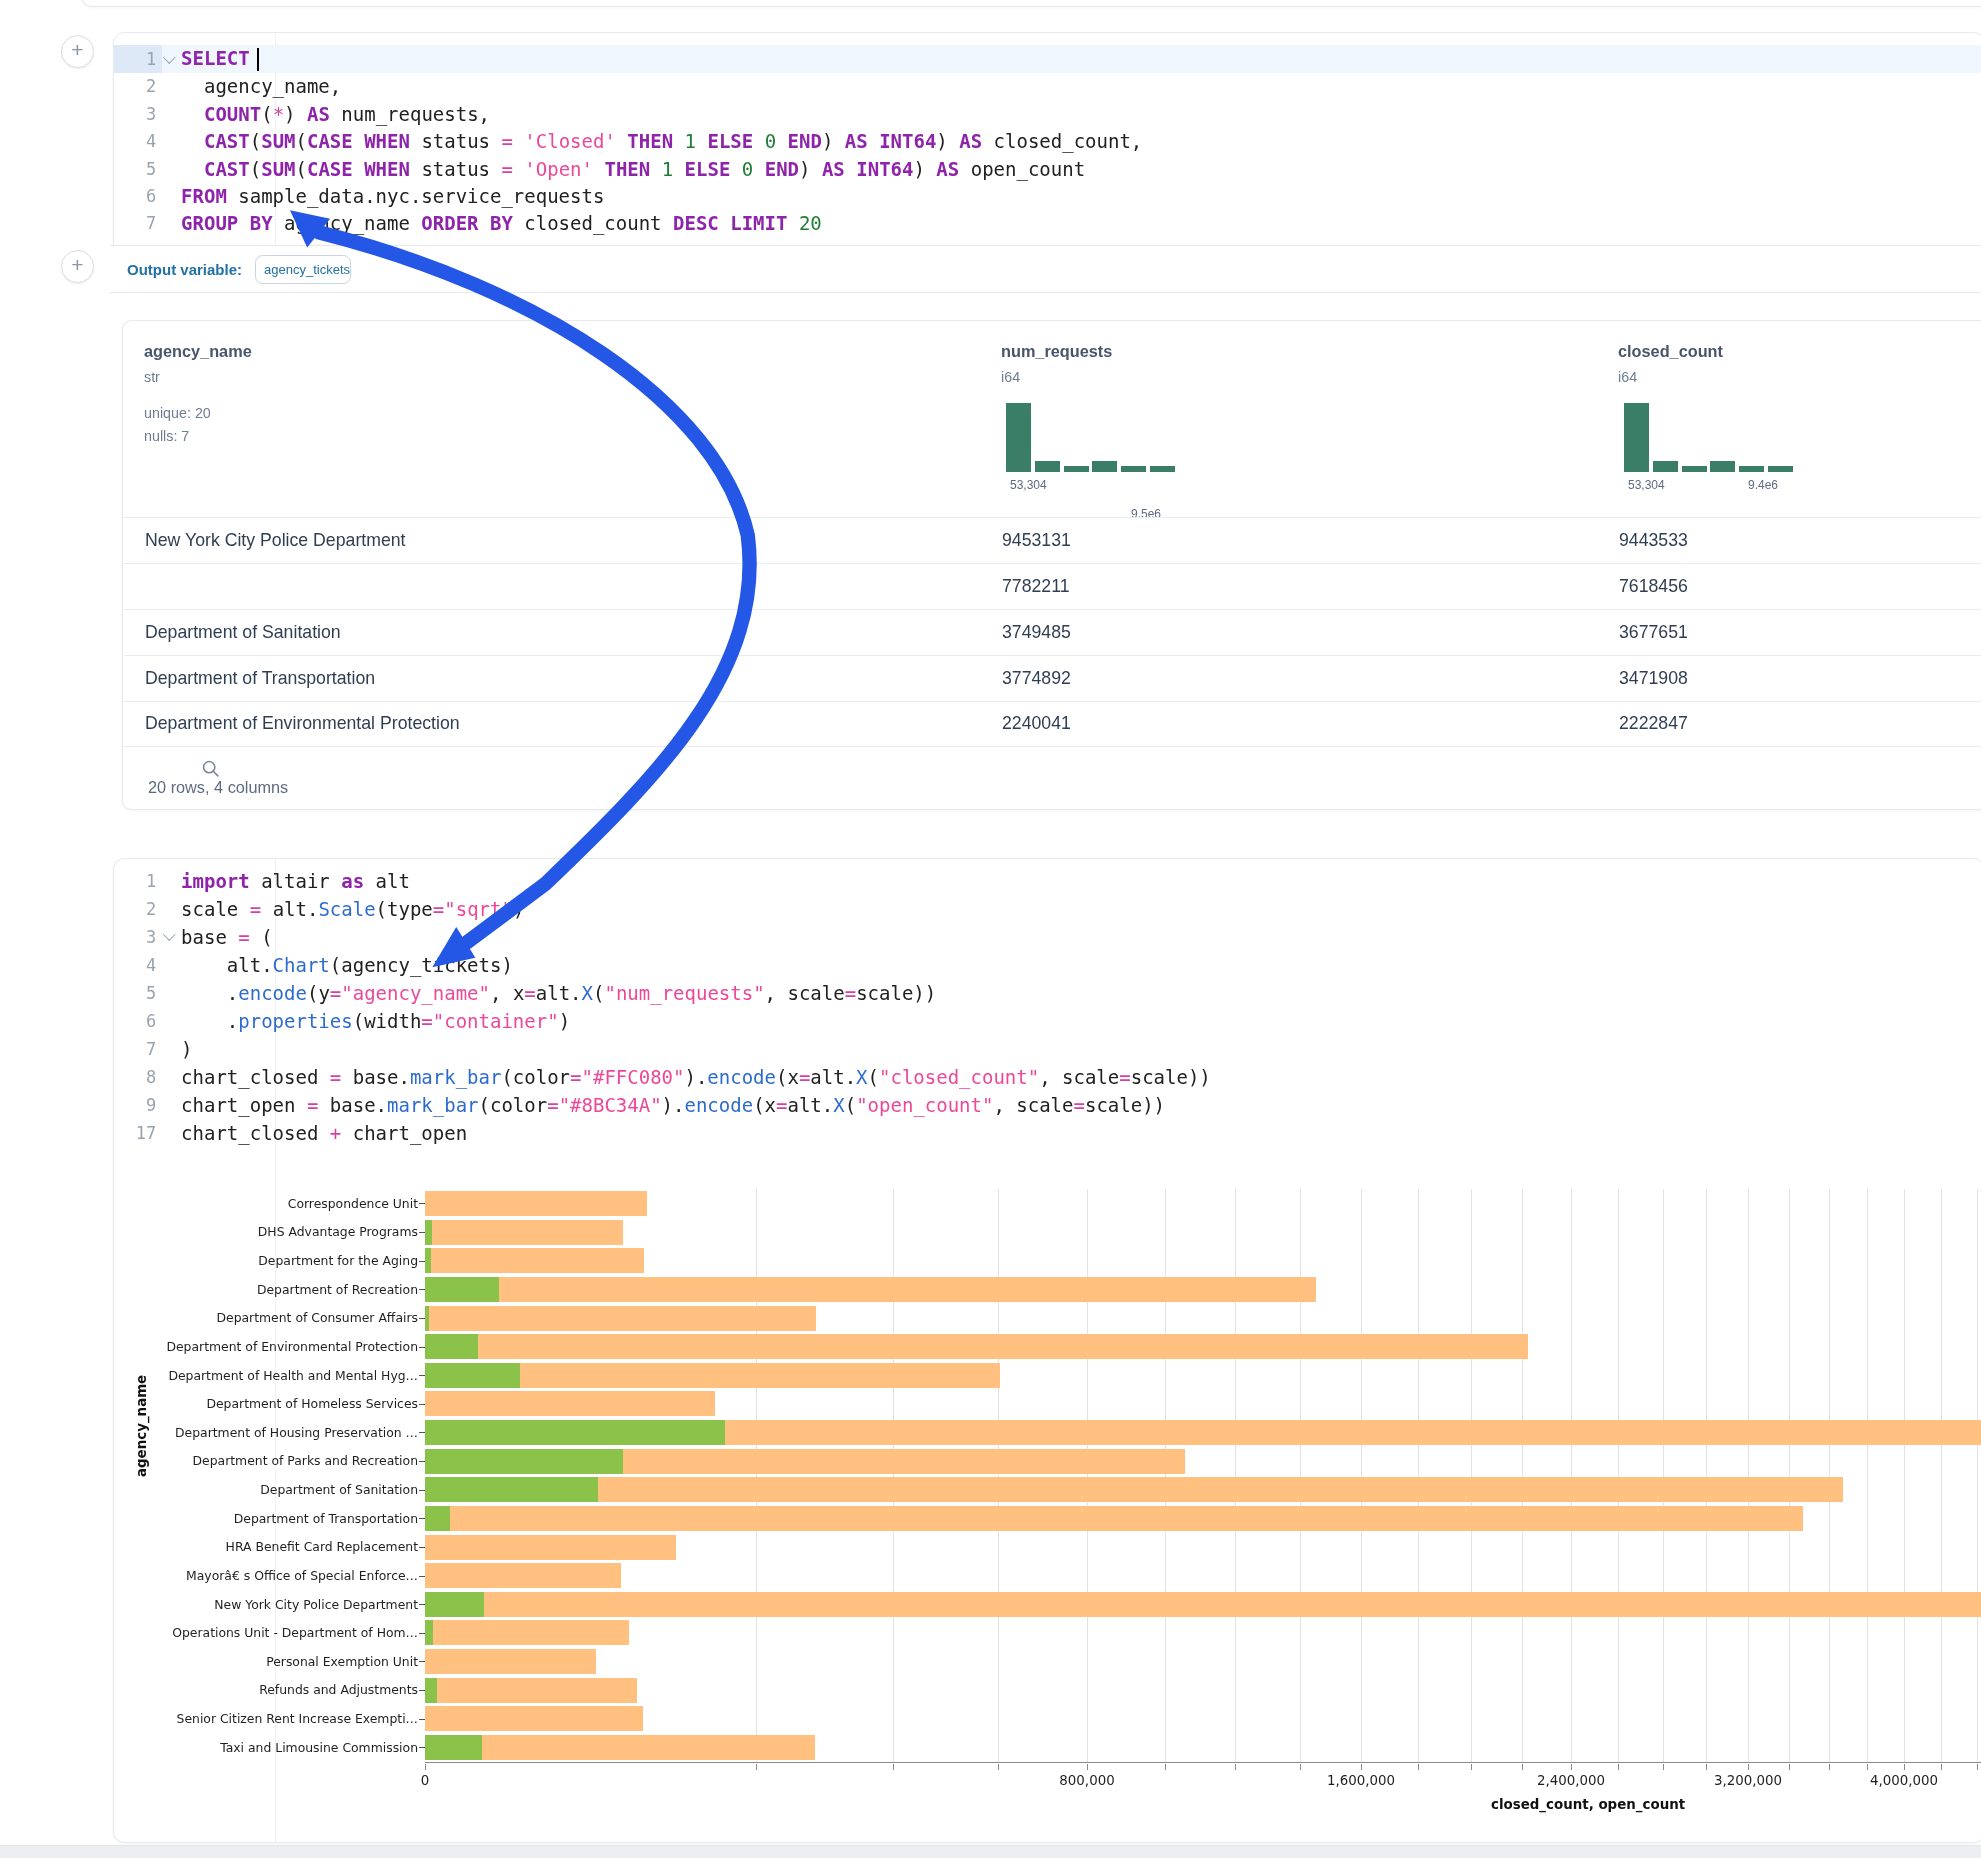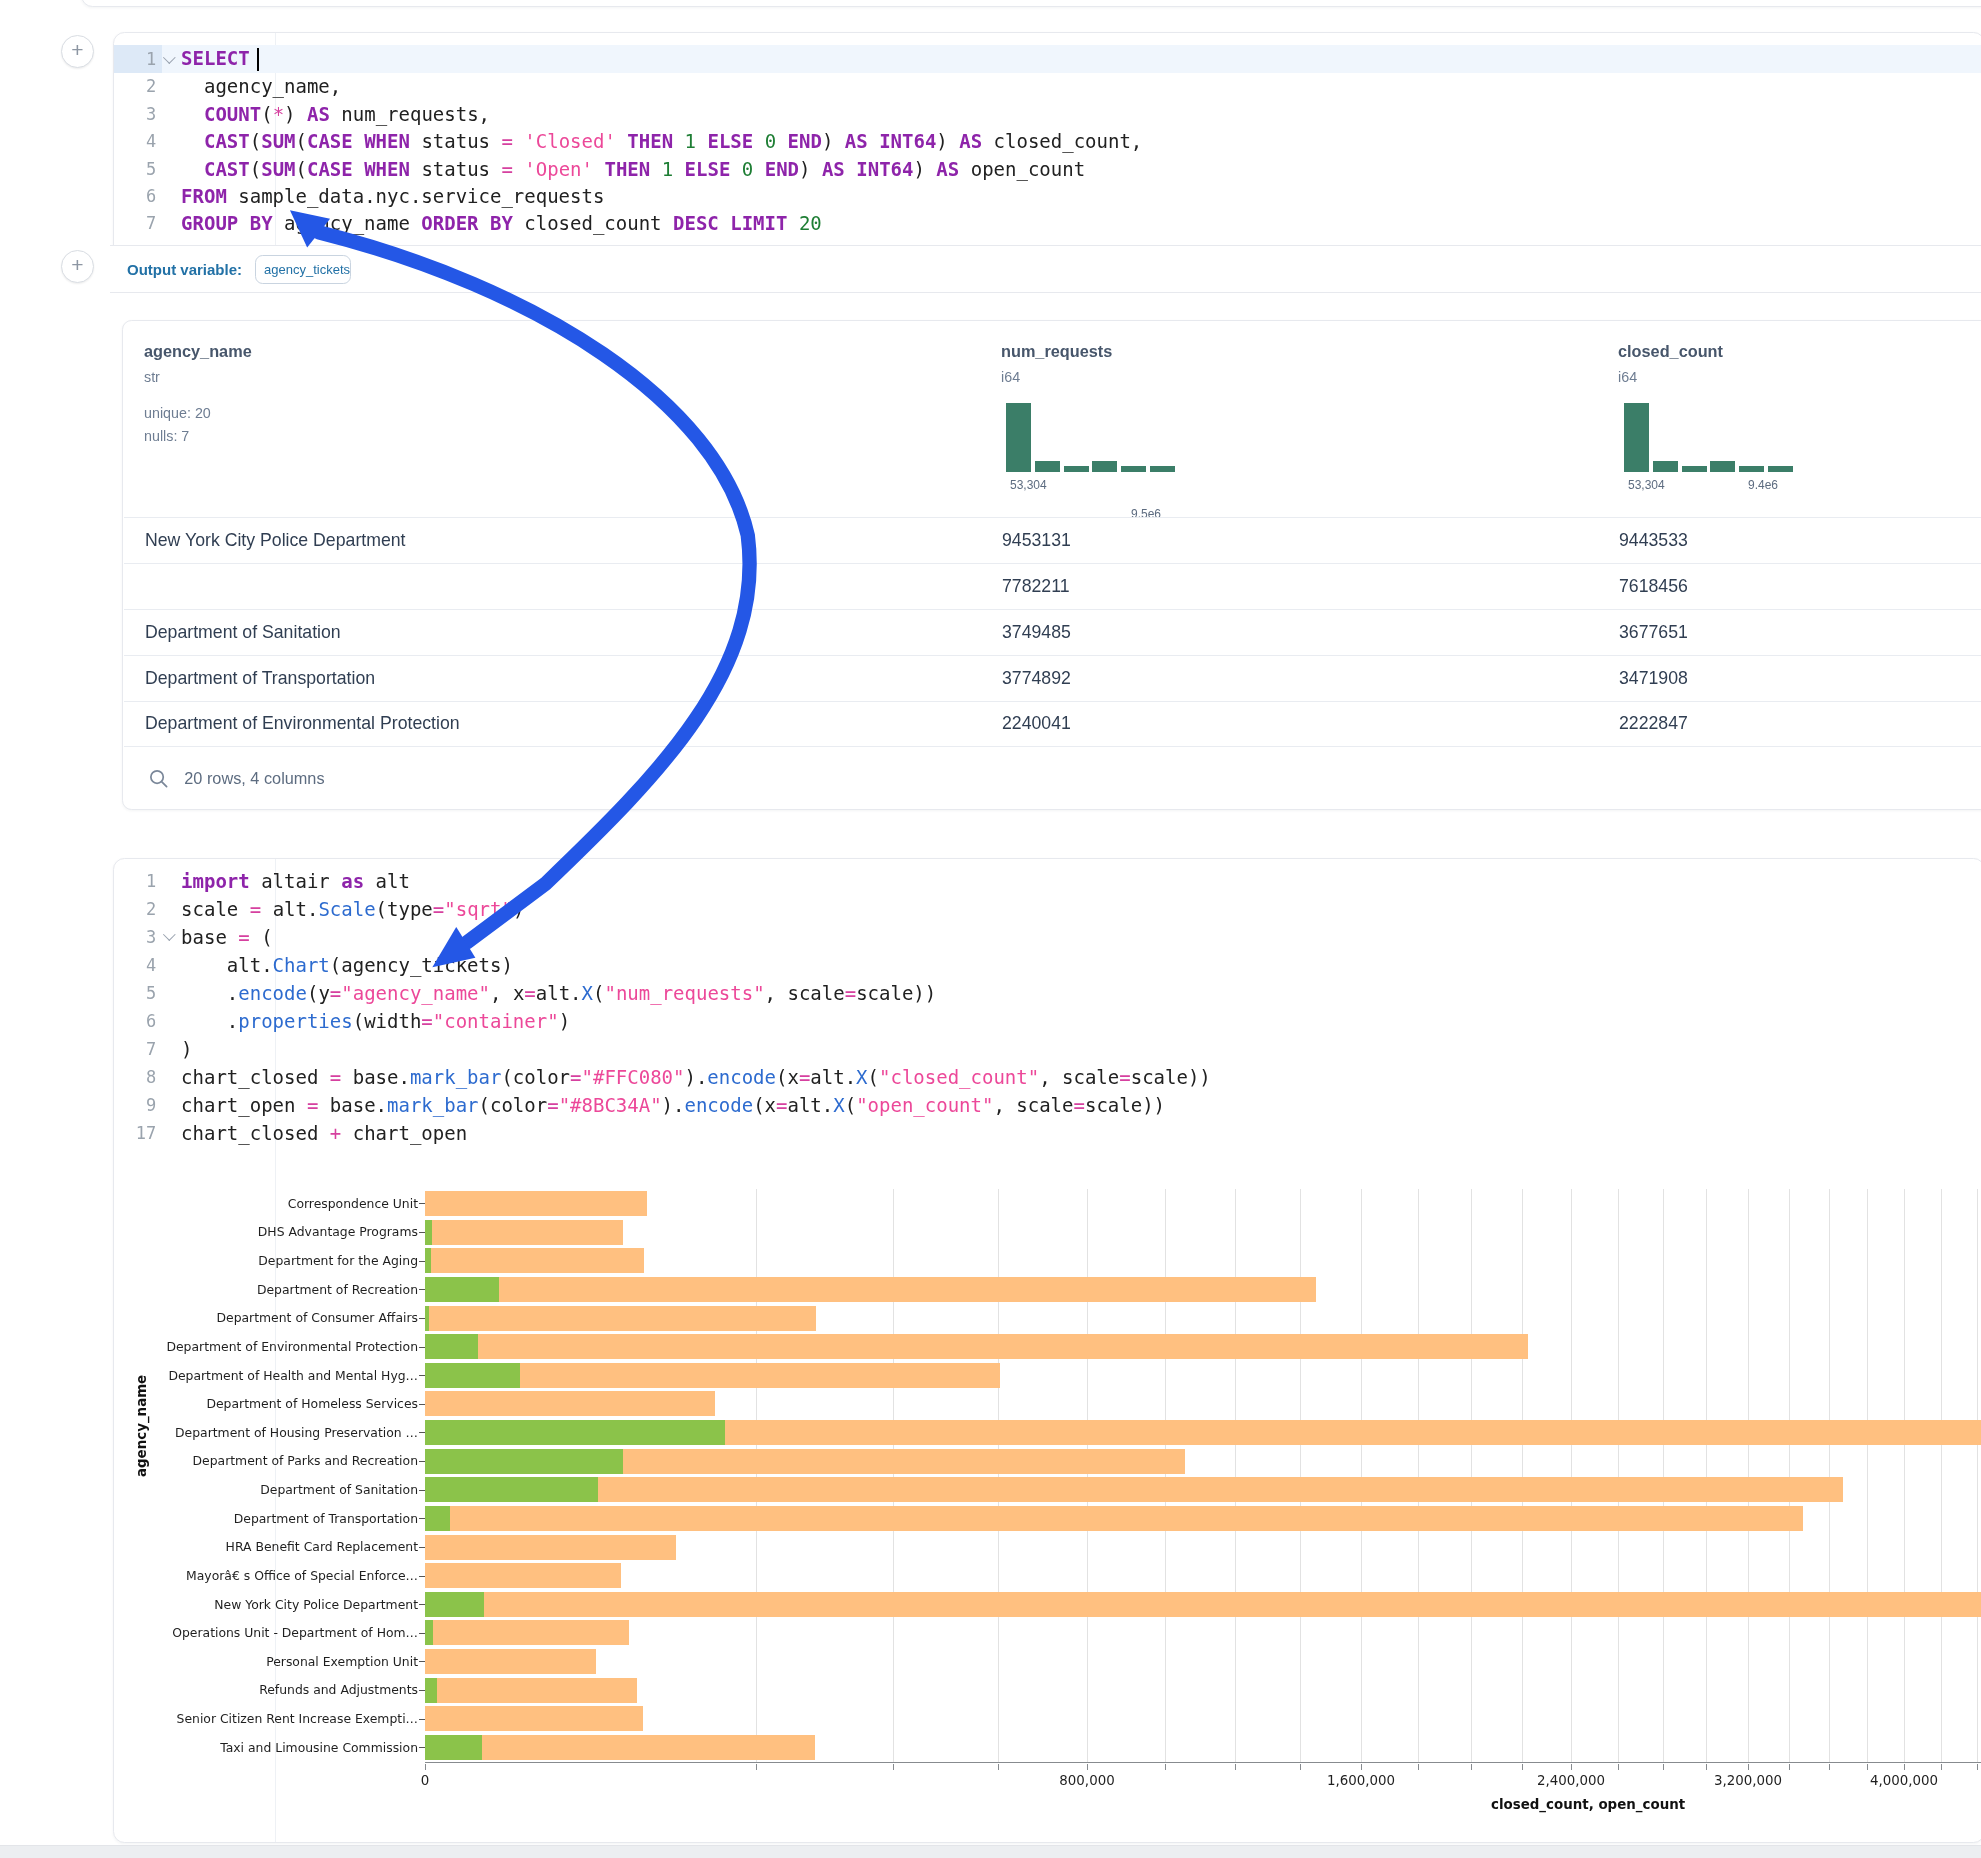--- a/index.html
+++ b/index.html
@@ -150,21 +150,21 @@
         <div class="tcell" style="left: 878px;">3774892</div>
         <div class="tcell" style="left: 1495px;">3471908</div>
       </div>
       <div class="trow" style="top: 379px;">
         <div class="tcell" style="left: 21px;">Department of Environmental Protection</div>
         <div class="tcell" style="left: 878px;">2240041</div>
         <div class="tcell" style="left: 1495px;">2222847</div>
       </div>
     </div>
 
-  <div class="tfoot" style="left:25px;top:438px;height:38px;">
+  <div class="tfoot" style="left:25px;top:438px;height:38px;flex-direction:column;">
     <svg width="21" height="21" viewBox="0 0 22 22" style="margin-right:15.3px;">
       <circle cx="9.5" cy="9.5" r="6.5" fill="none" stroke="#7a8799" stroke-width="1.8"></circle>
       <line x1="14.5" y1="14.5" x2="19.5" y2="19.5" stroke="#7a8799" stroke-width="1.8" stroke-linecap="round"></line>
     </svg>
     <span>20 rows, 4 columns</span>
   </div>
 </div>
 
 <div class="card" style="left:113px;top:858px;width:1870px;height:983px;">
   <div class="gutline"></div>

